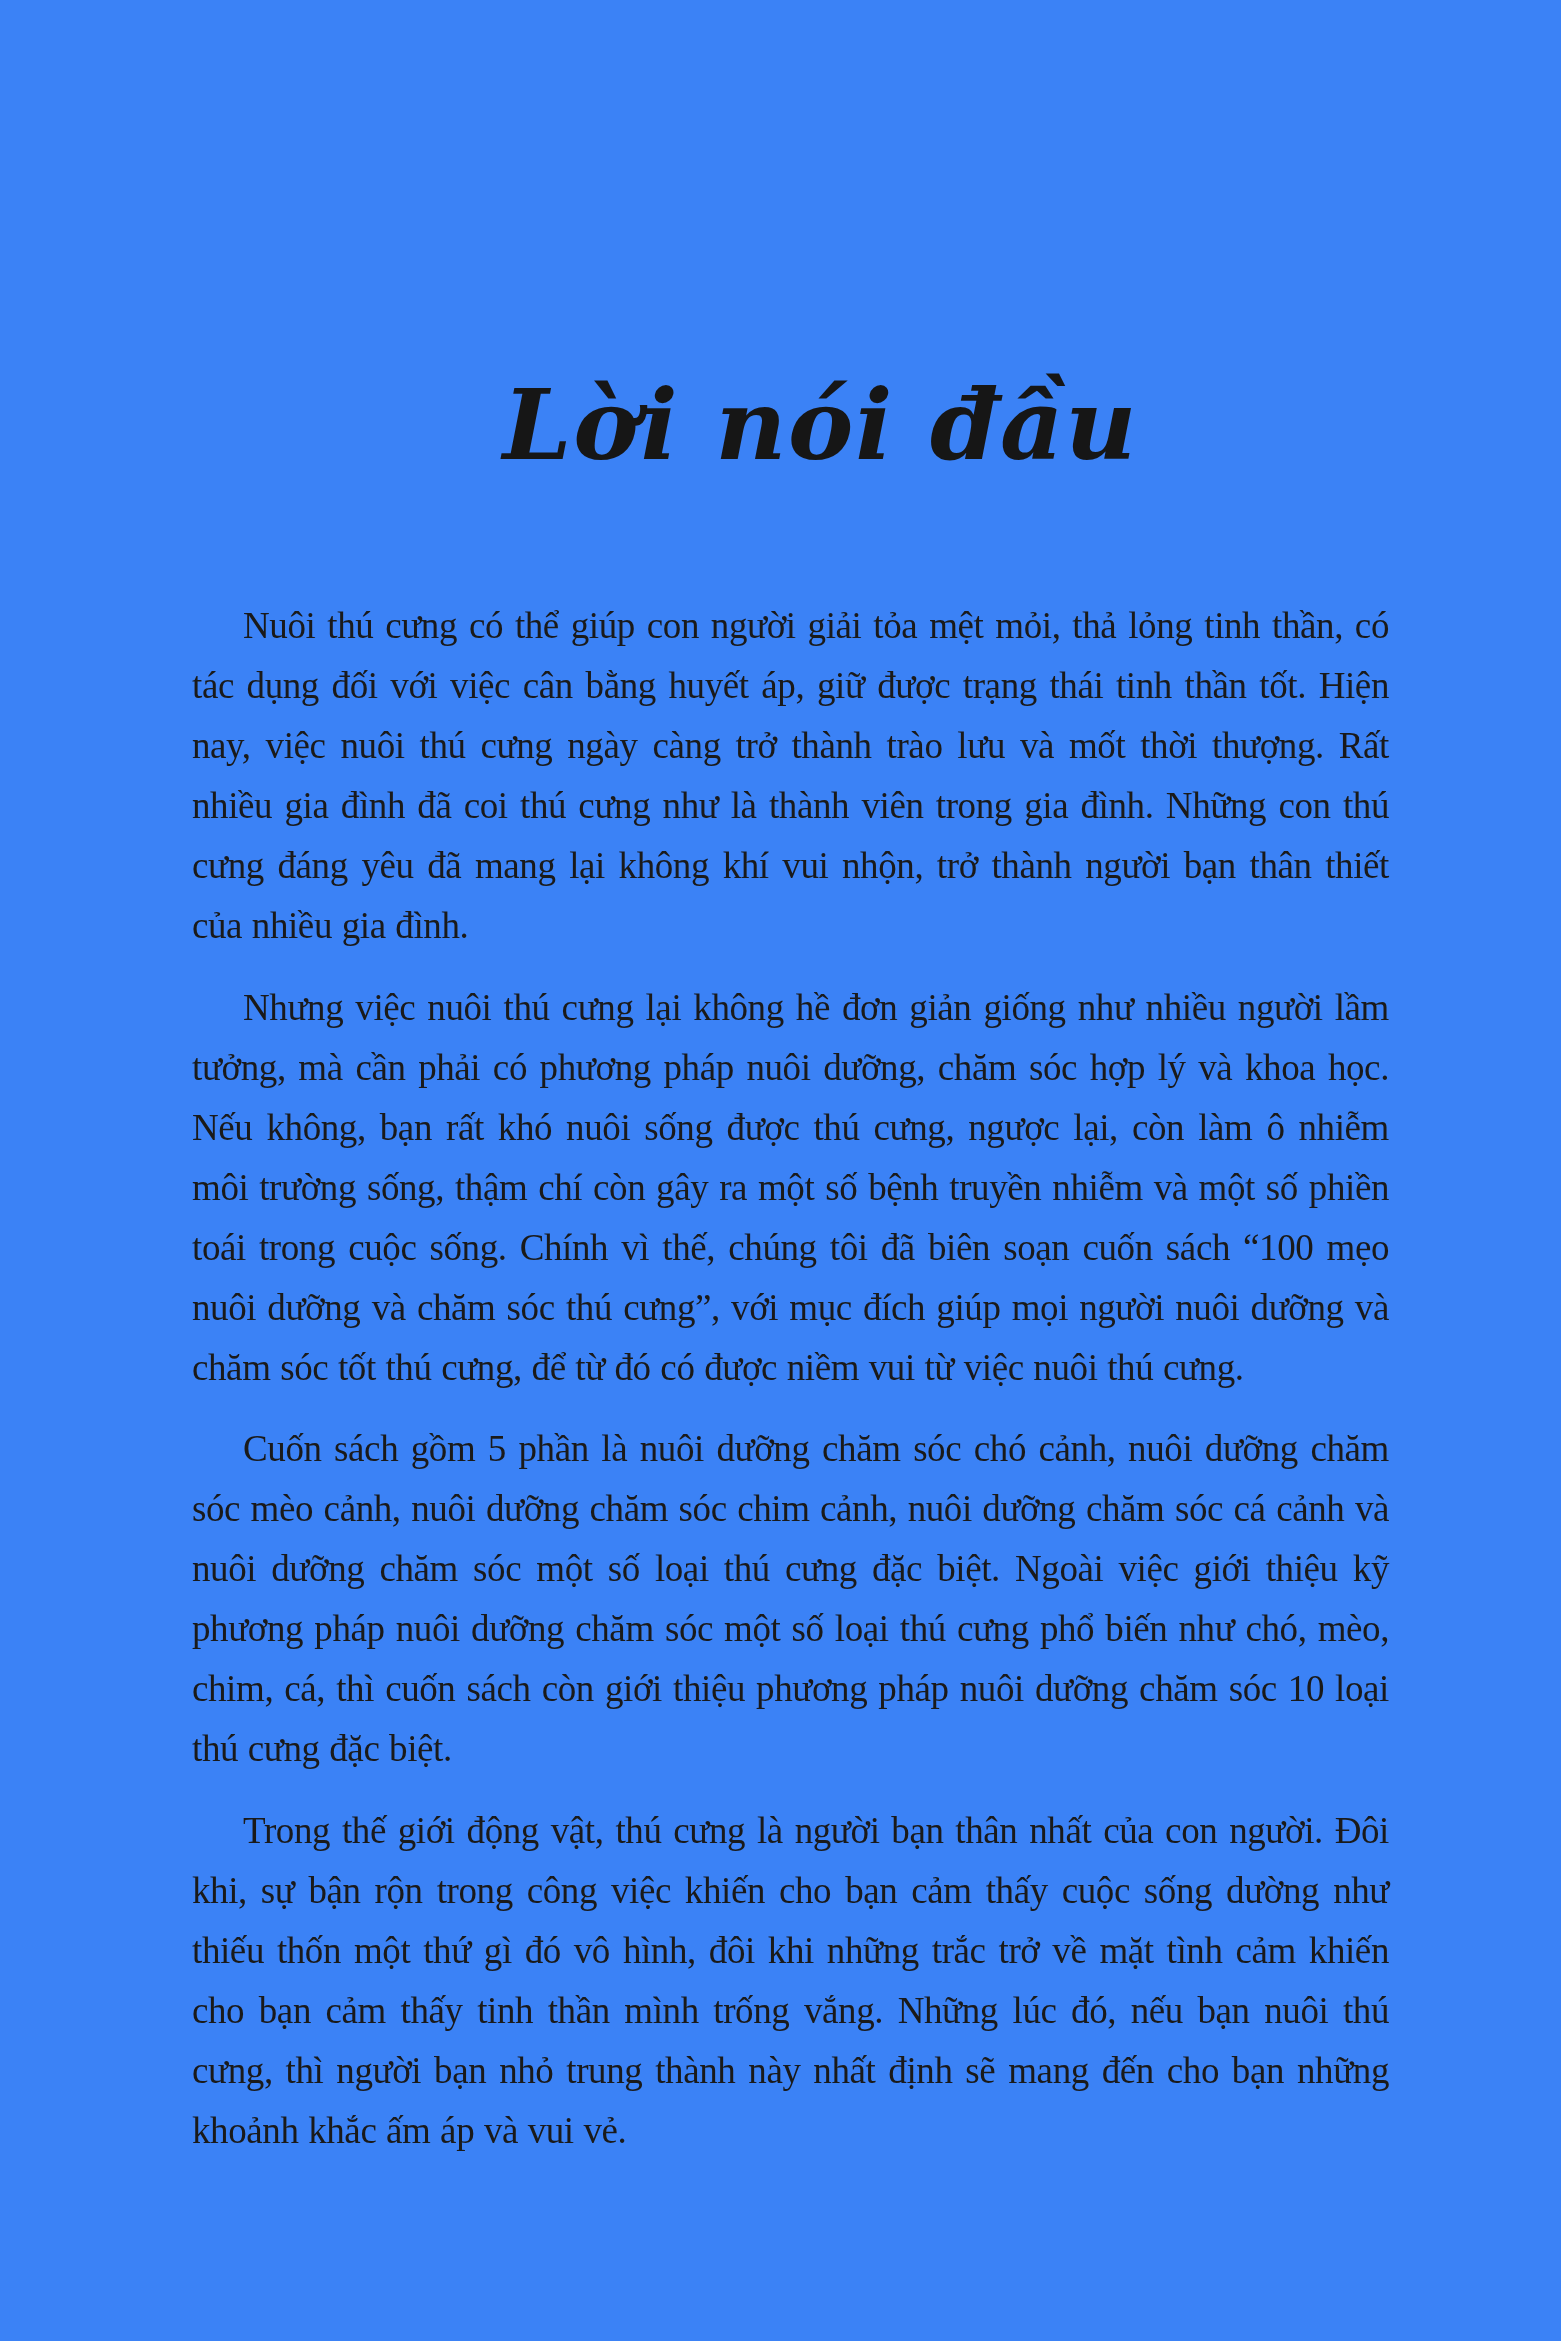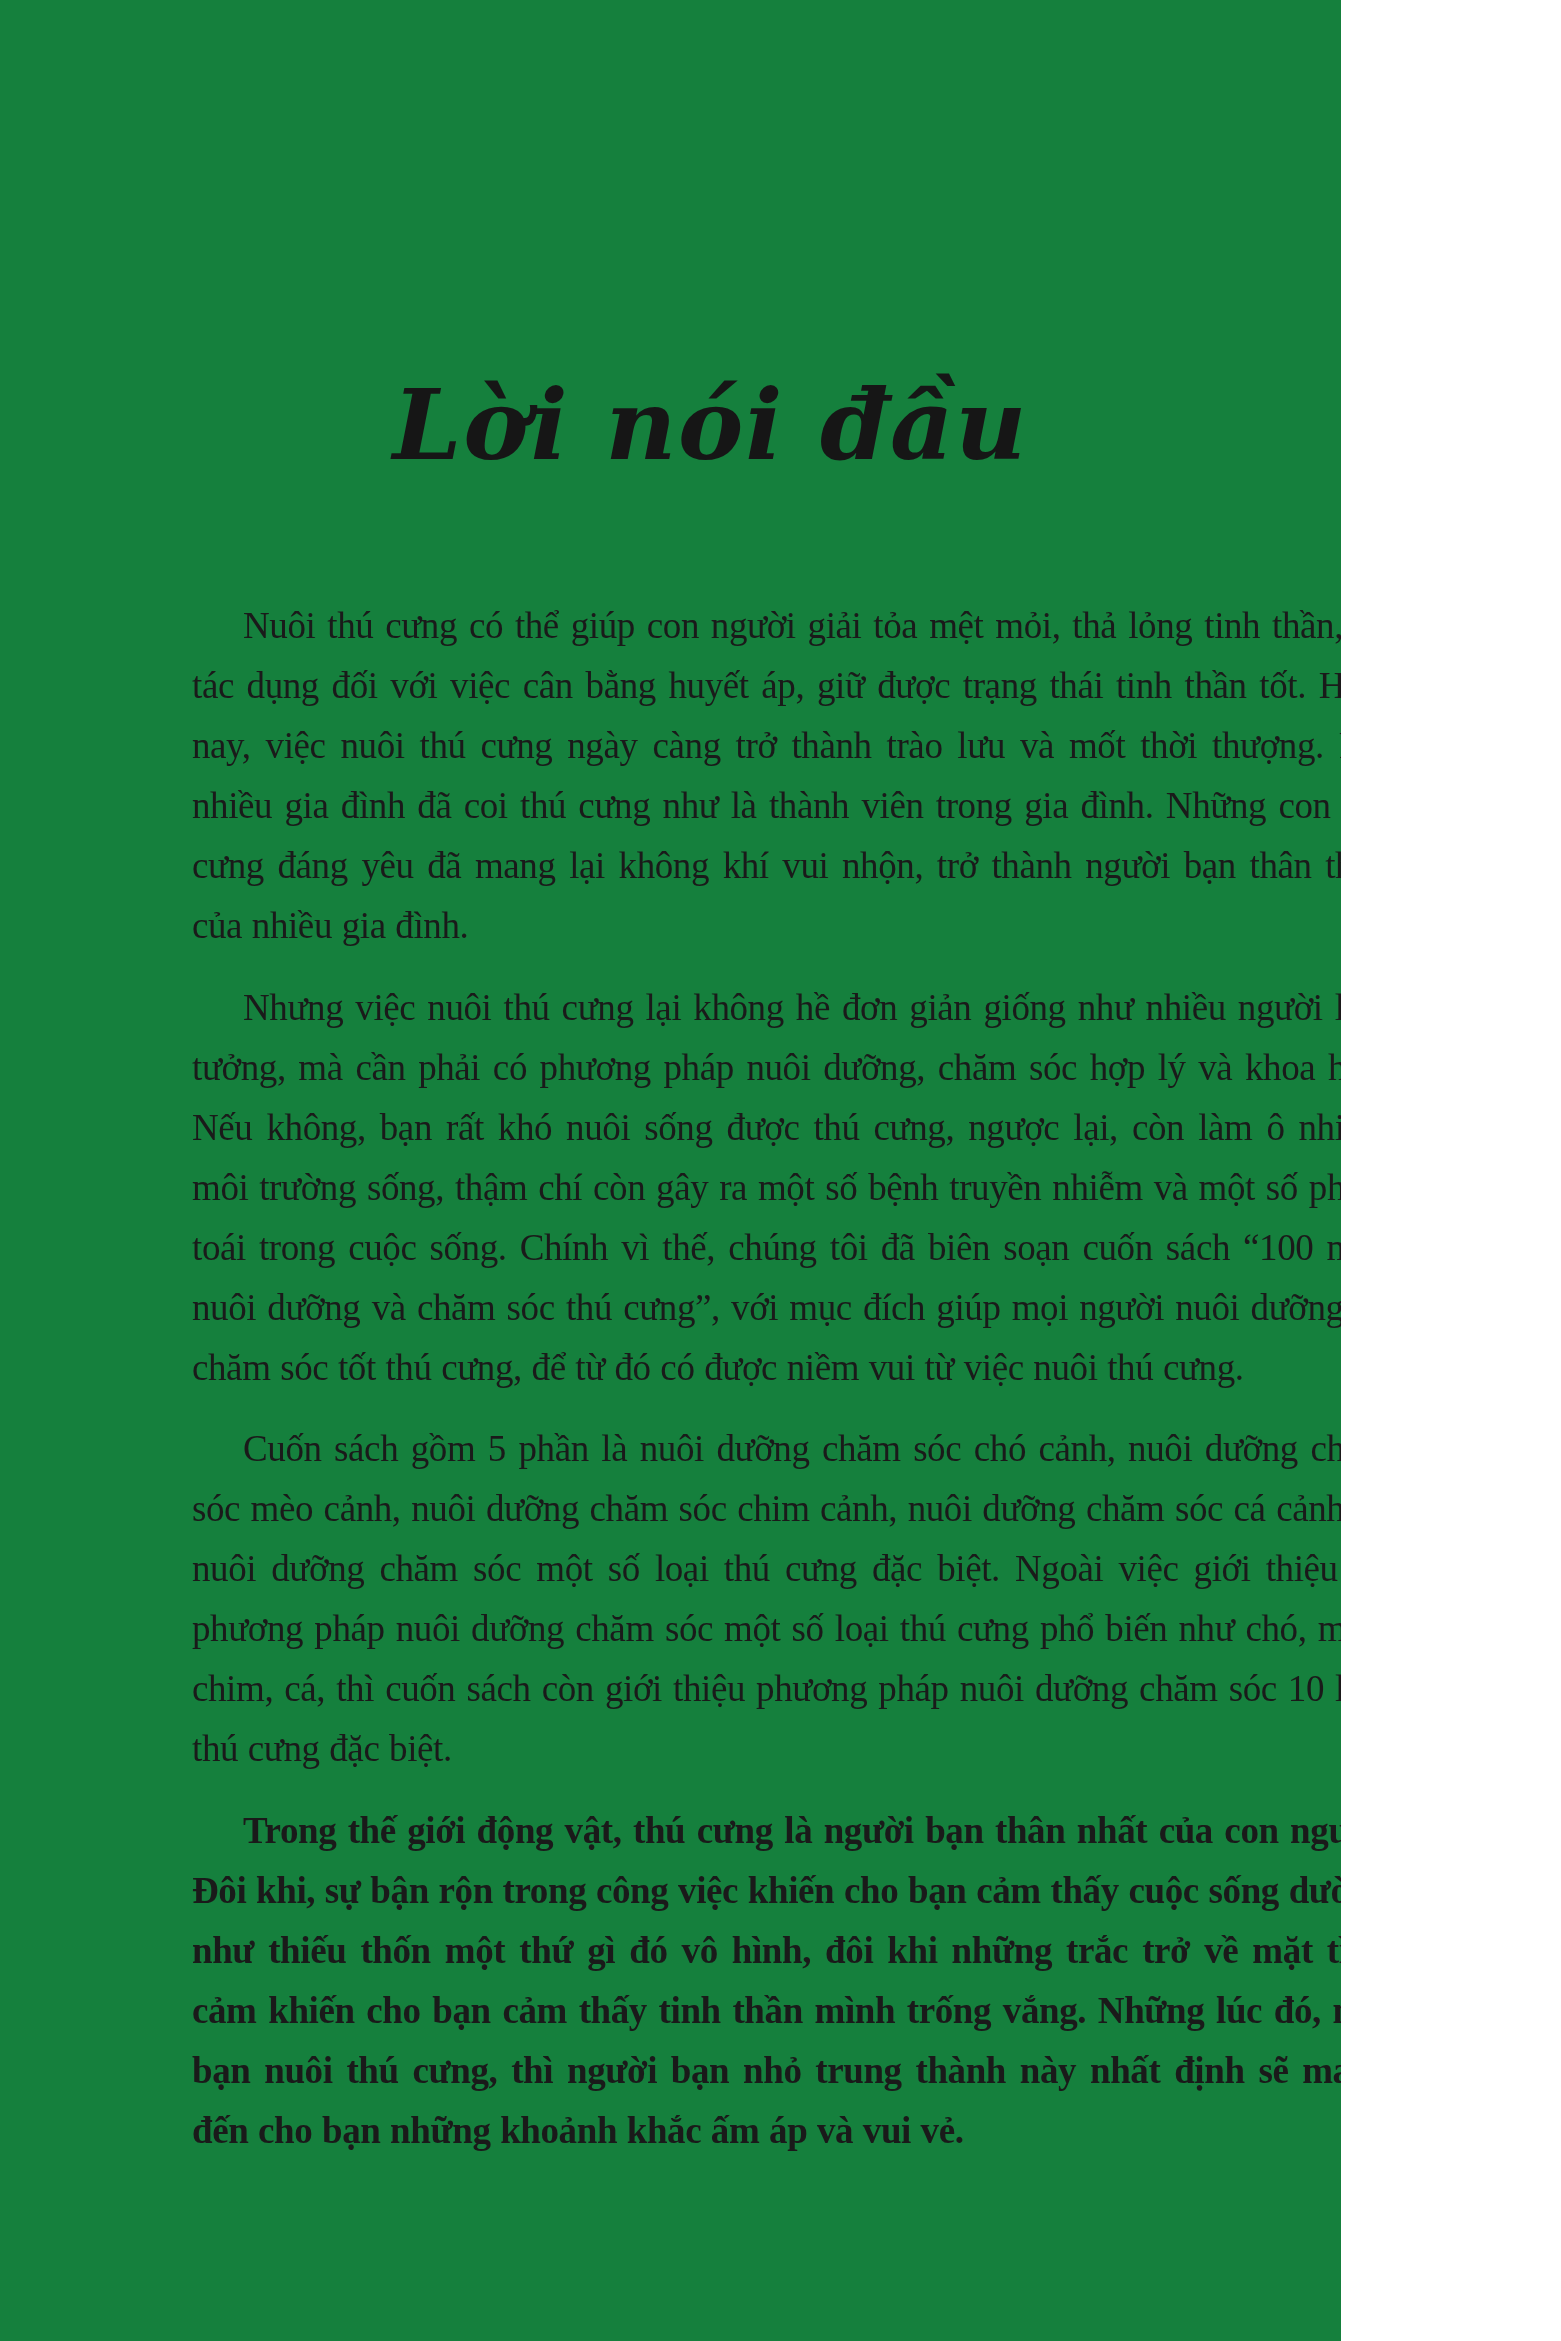--- a/index.html
+++ b/index.html
@@ -2,23 +2,23 @@
 <html style="font-size:13.2px"><head>
 <meta charset="utf-8">
 <style>
   html, body {
     margin: 0;
     padding: 0;
     background: #ffffff;
   }
   .page {
     position: relative;
-    width: 1341px;
+    width: 1561px;
     height: 2342px;
-    background: #15803d;
+    background: #3b82f6;
     overflow: hidden;
     font-family: "Liberation Serif", "DejaVu Serif", serif;
   }
   .title {
     position: absolute;
     top: 364px;
     left: 0;
     width: 100%;
     margin: 0;
     text-align: center;
@@ -42,21 +42,20 @@
     margin: 0 0 21.5px 0;
     font-size: 37px;
     line-height: 60px;
     letter-spacing: -0.4px;
     text-align: justify;
     text-indent: 51px;
     word-spacing: 0.8px;
   }
   .para:last-child {
     margin-bottom: 0;
-    font-weight: bold;
   }
 </style>
 </head>
 <body>
 
 <div class="page">
   <h1 class="title">Lời nói đầu</h1>
 
   <div class="content">
     <p class="para">Nuôi thú cưng có thể giúp con người giải tỏa mệt mỏi, thả lỏng tinh thần, có tác dụng đối với việc cân bằng huyết áp, giữ được trạng thái tinh thần tốt. Hiện nay, việc nuôi thú cưng ngày càng trở thành trào lưu và mốt thời thượng. Rất nhiều gia đình đã coi thú cưng như là thành viên trong gia đình. Những con thú cưng đáng yêu đã mang lại không khí vui nhộn, trở thành người bạn thân thiết của nhiều gia đình.</p>

